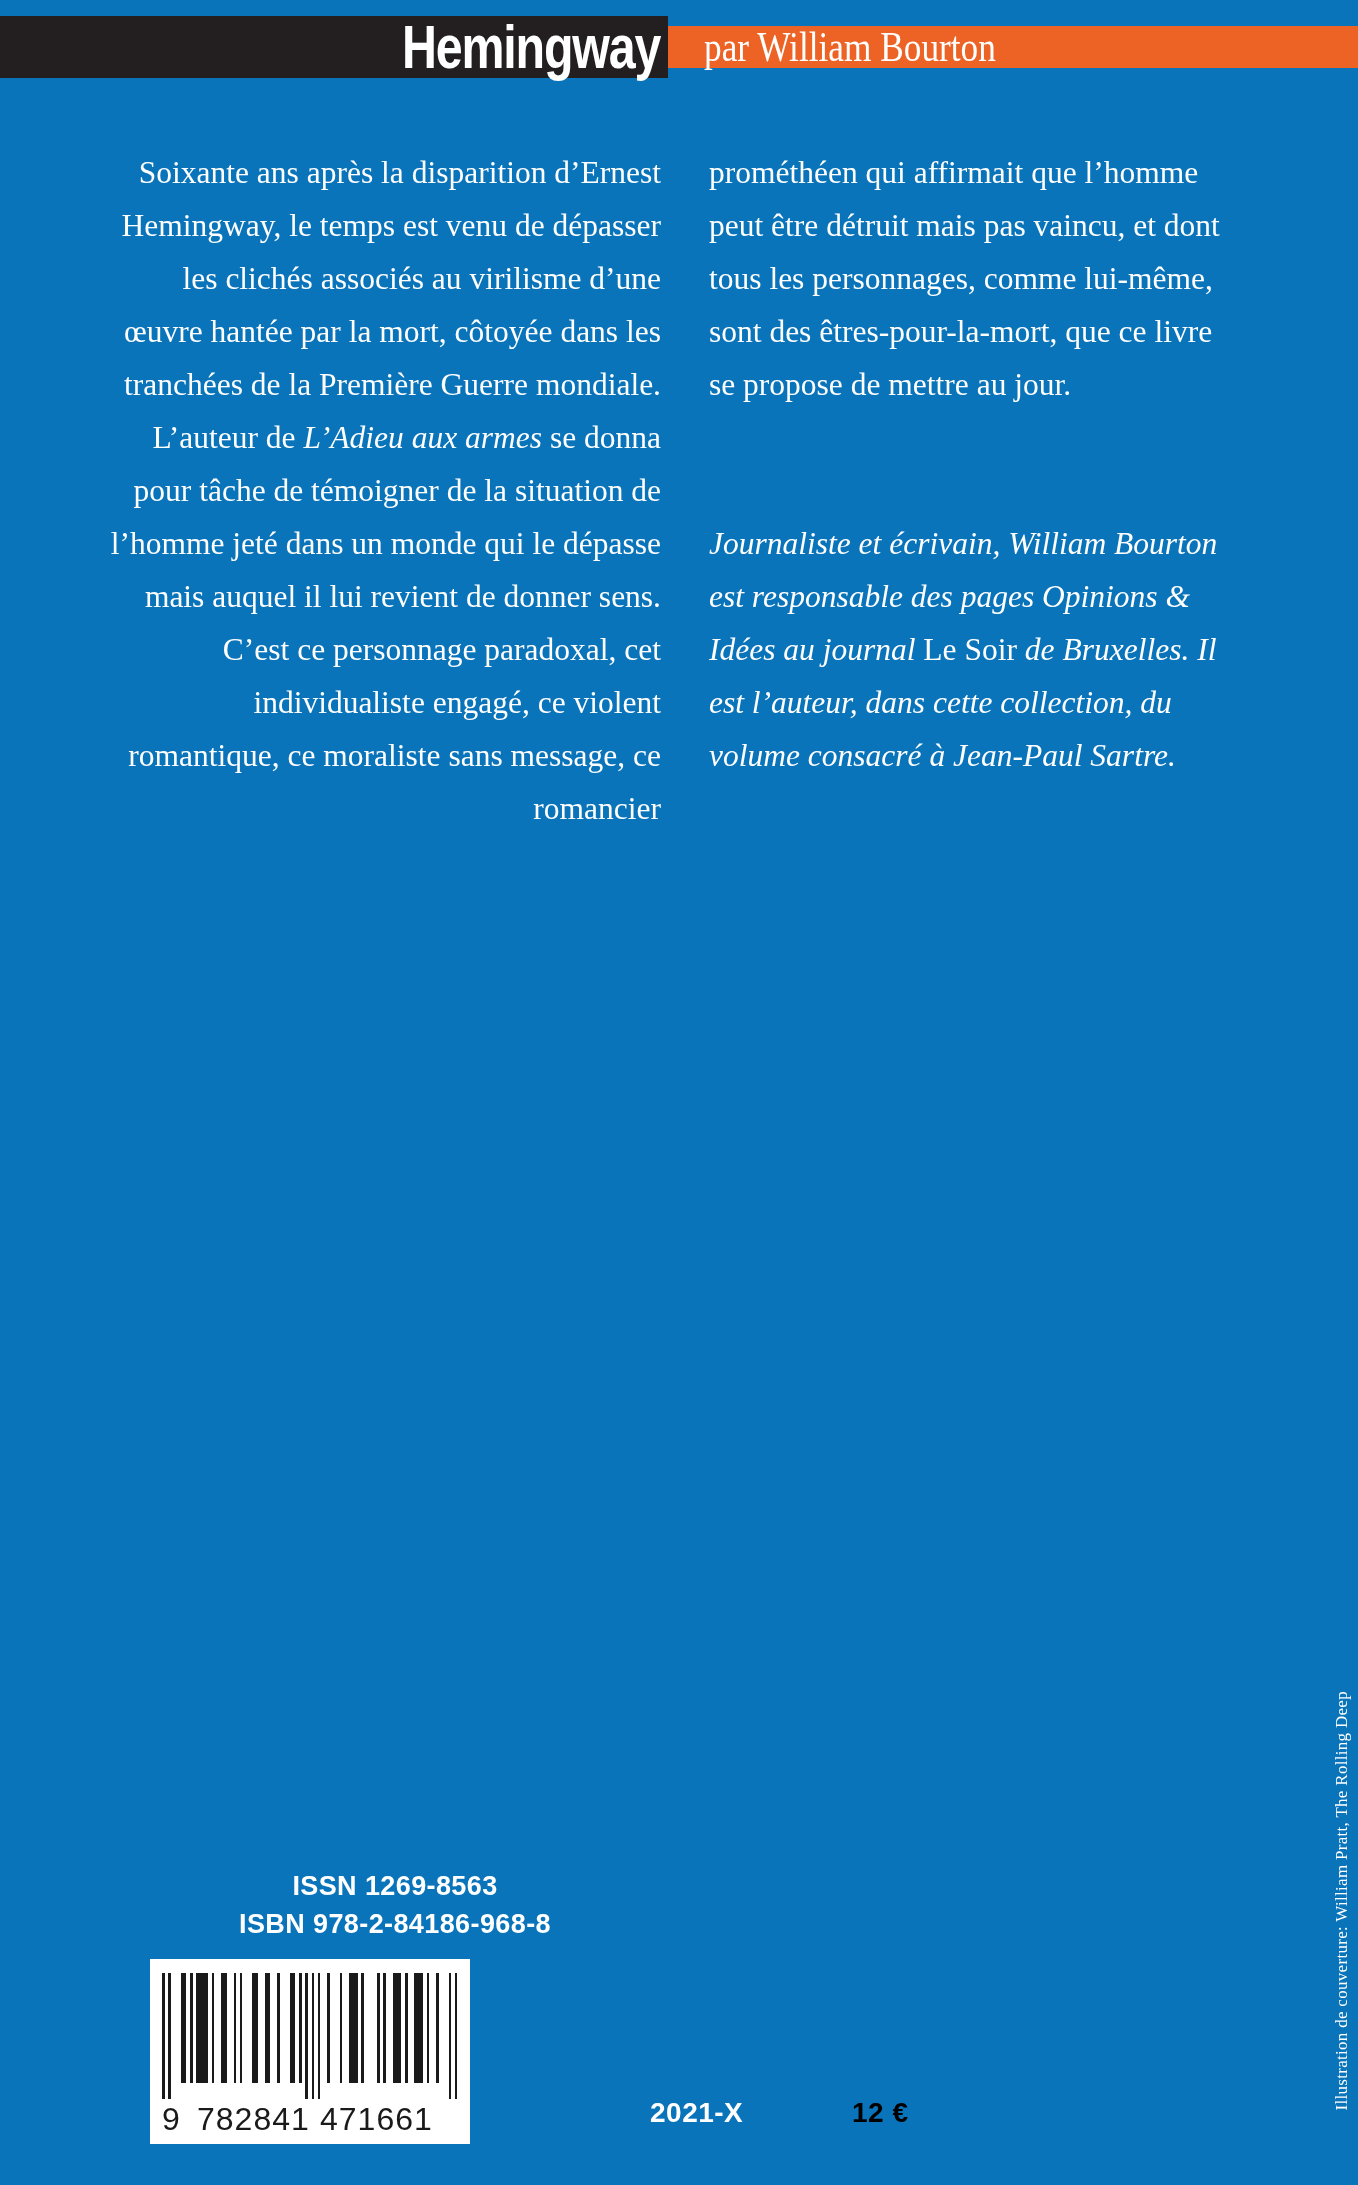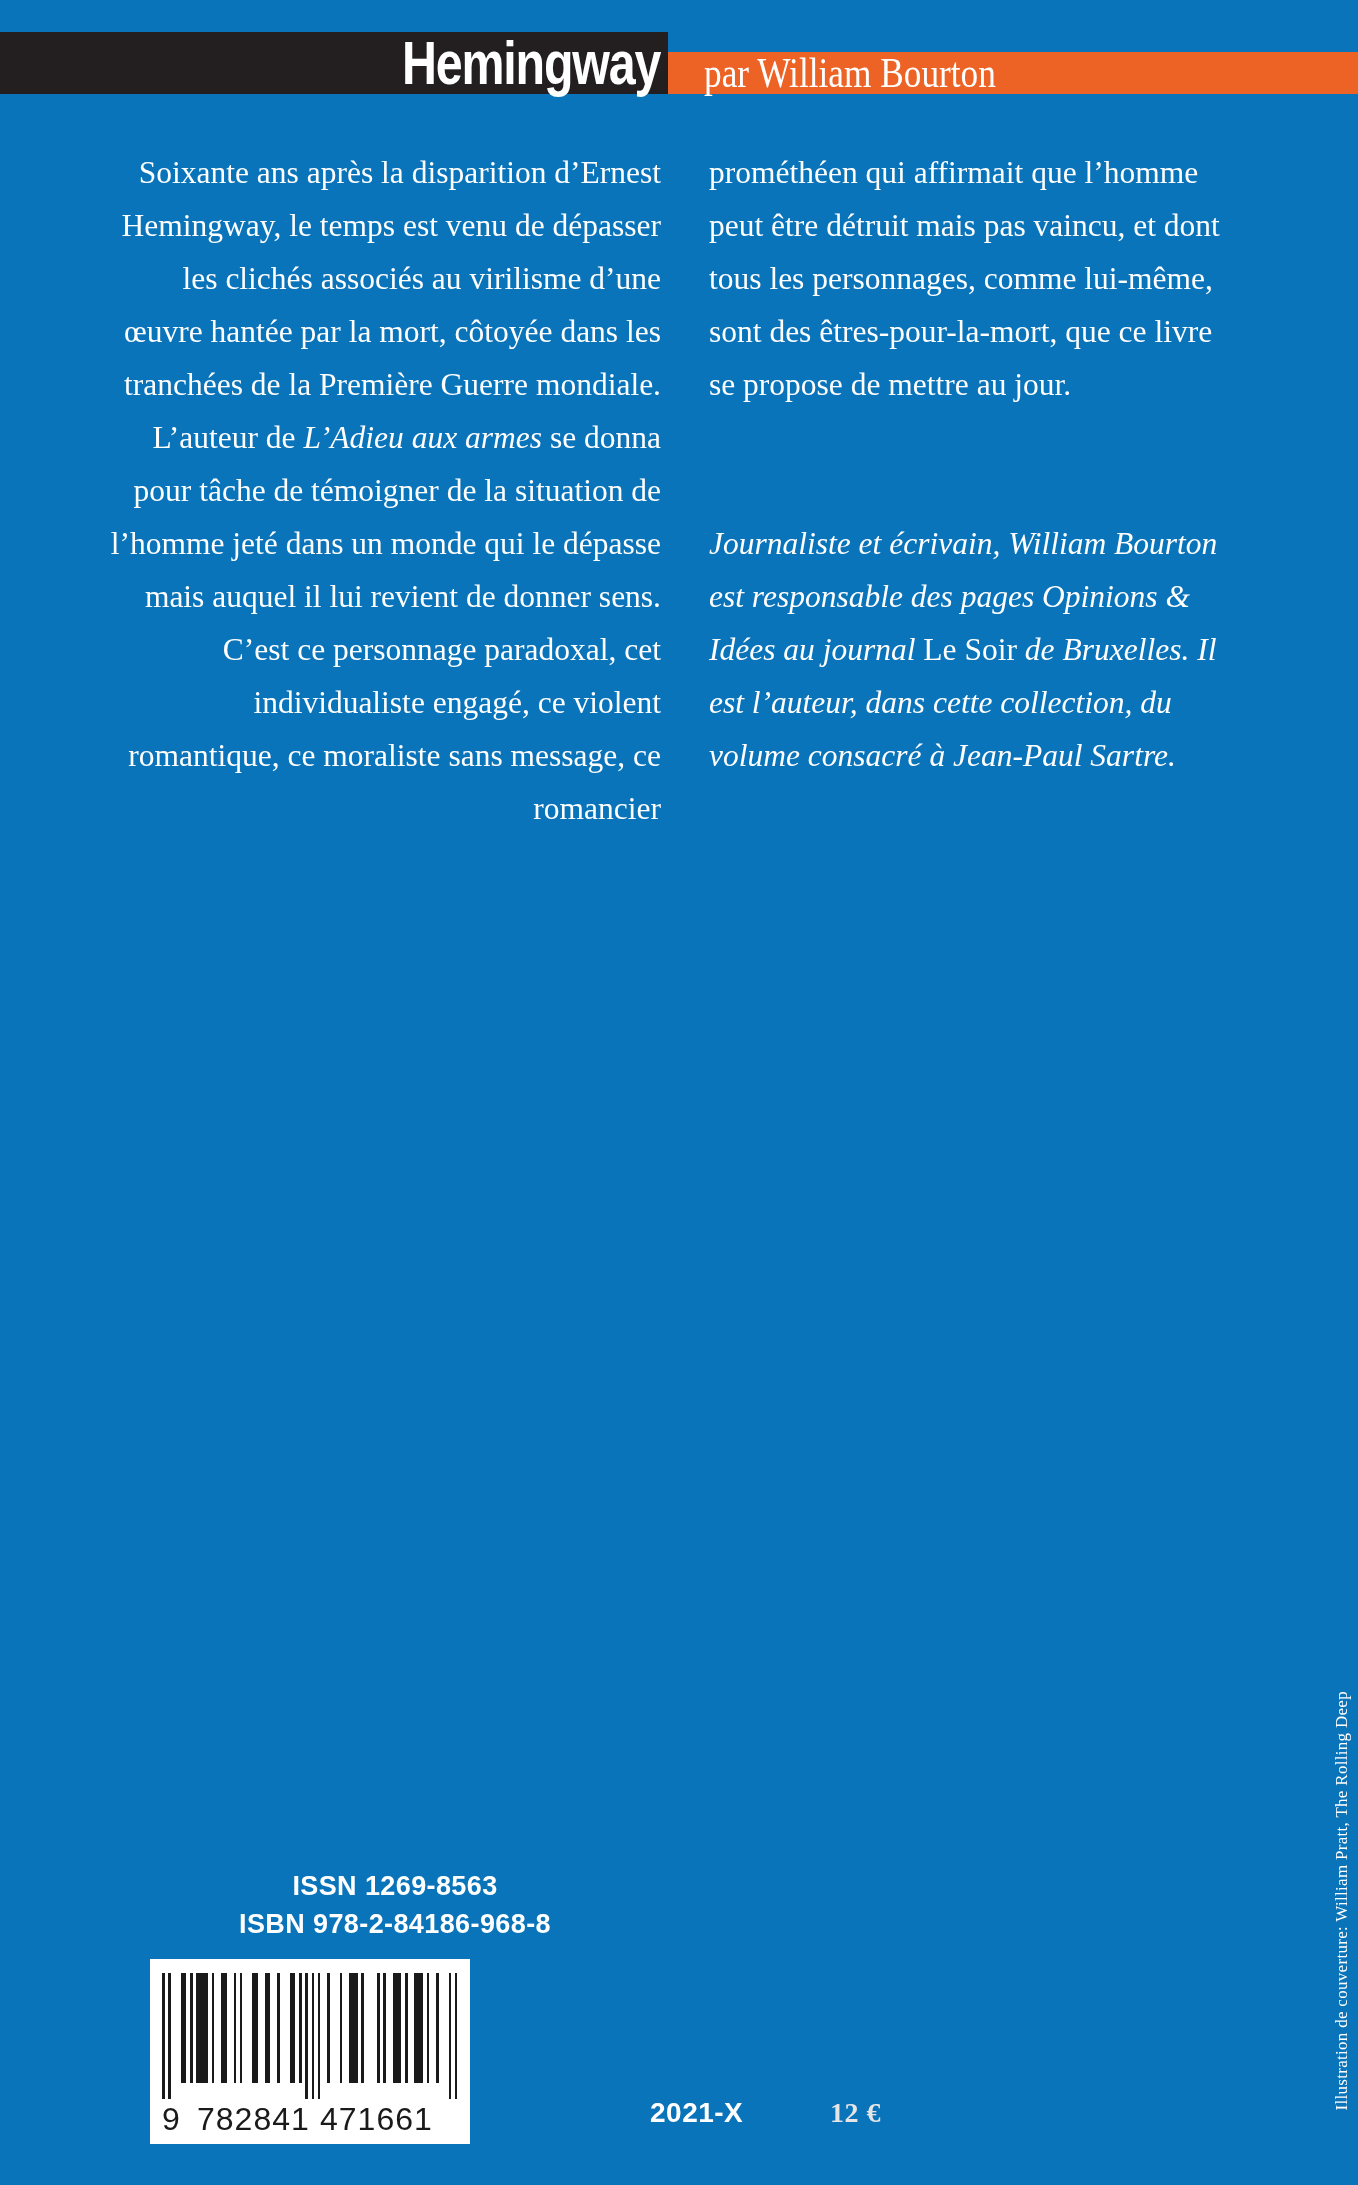--- a/index.html
+++ b/index.html
@@ -16,21 +16,21 @@
     font-family: "Liberation Serif", serif;
   }
 
   
   .header {
     position: absolute;
     left: 0; top: 0;
     width: 1358px;
     height: 94px;
     display: flex;
-    align-items: flex-end;
+    align-items: center;
   }
   .header-black {
     width: 668px;
     background: #231f20;
     display: flex;
     align-items: center;
     justify-content: flex-end;
     padding-right: 0;
     box-sizing: border-box;
   }
@@ -161,24 +161,24 @@
     left: 650px;
     top: 252px;
     color: #ffffff;
     font-family: "Liberation Sans", sans-serif;
     font-weight: bold;
     font-size: 28px;
     letter-spacing: 0.5px;
   }
   .price {
     position: absolute;
-    left: 830px;
+    left: 852px;
     top: 252px;
-    color: #e5e5e5;
-    font-family: Liberation Serif, serif;
+    color: #000000;
+    font-family: Liberation Sans, sans-serif;
     font-weight: bold;
     font-size: 28px;
     letter-spacing: 0.5px;
   }
 
   
   .credit {
     position: absolute;
     right: 6px;
     bottom: 74px;

